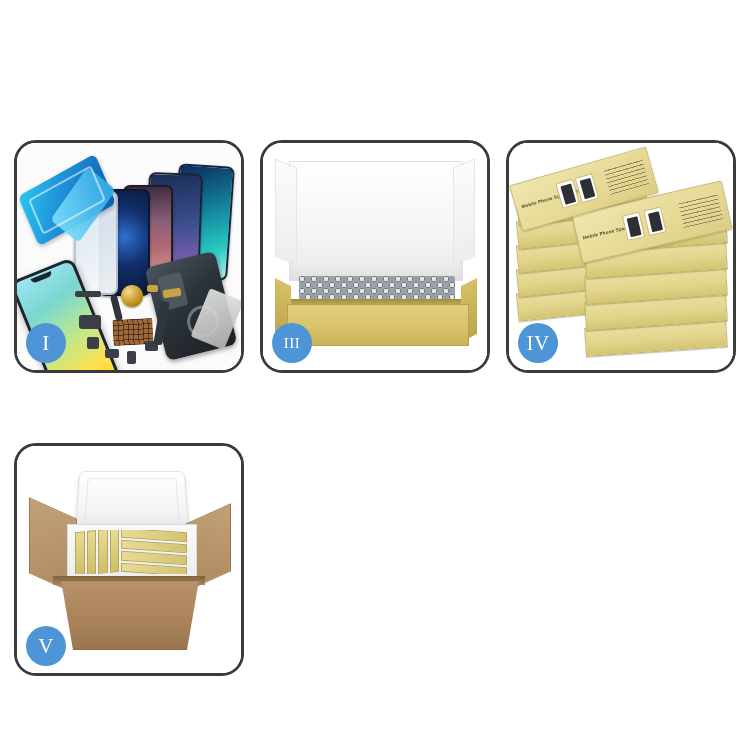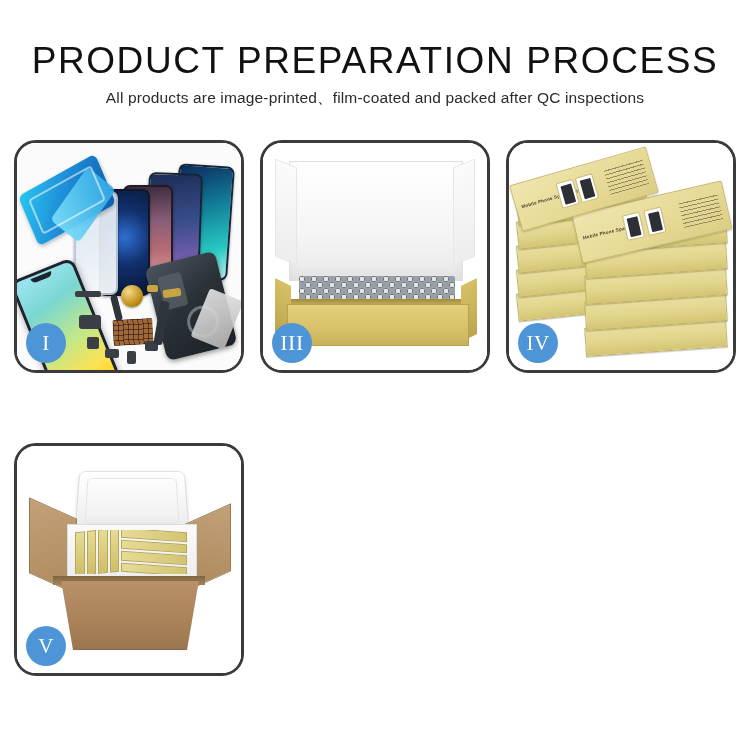--- a/index.html
+++ b/index.html
@@ -88,21 +88,21 @@
     color: #ffffff;
     display: flex;
     align-items: center;
     justify-content: center;
     font-family: "Liberation Serif", serif;
     font-size: 21px;
     letter-spacing: 0.5px;
     z-index: 40;
     line-height: 1;
   }
-  .step-badge.wide { font-size: 22px; }
+  .step-badge.wide { font-size: 15px; }
 
   
   .p1-bg { position:absolute; inset:0; background:#fbfbfb; }
   .ph {
     position: absolute;
     border-radius: 7px;
     box-shadow: 0 1px 3px rgba(0,0,0,.35);
   }
   
   .ph-e {
@@ -418,22 +418,20 @@
   }
   .c6-tape-b{
     position:absolute; left:42px; top:152px; width:16px; height:15px;
     background:#a2825c; border:1px solid #8c7049;
   }
 </style>
 </head>
 <body>
 
 <div id="header">
-  <div id="page-title">PRODUCT PREPARATION PROCESS</div>
-  <div id="page-subtitle">All products are image-printed、film-coated and packed after QC inspections</div>
 </div>
 
 <div id="steps-grid">
 
   <div class="step-panel">
     <div class="panel-photo">
       <div class="p1-bg"></div>
       <div class="ph ph-e"></div>
       <div class="ph ph-d"></div>
       <div class="ph ph-c"></div>

